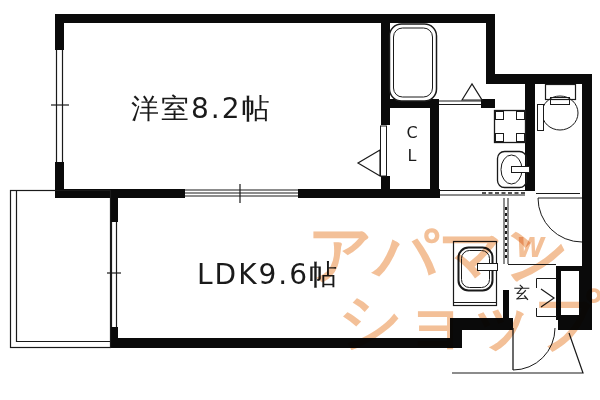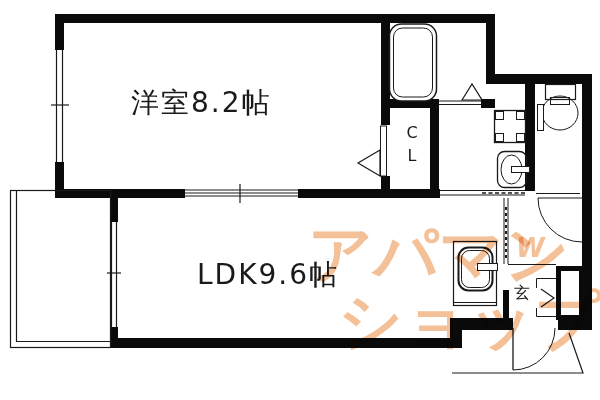--- a/index.html
+++ b/index.html
@@ -124,21 +124,21 @@
       <line x1="536.5" y1="316.5" x2="557" y2="316.5" stroke="#1a1a1a" stroke-width="1"></line>
       <line x1="536.5" y1="278.5" x2="536.5" y2="288" stroke="#1a1a1a" stroke-width="1"></line>
       <line x1="536.5" y1="308" x2="536.5" y2="316.5" stroke="#1a1a1a" stroke-width="1"></line>
       <polyline points="541,289 554,298 541,307" fill="none" stroke="#1a1a1a" stroke-width="1.2"></polyline>
       <line x1="513" y1="328" x2="513" y2="370" stroke="#1a1a1a" stroke-width="1.3"></line>
       <path d="M555,328 A42,42 0 0 1 513,370" fill="none" stroke="#1a1a1a" stroke-width="1"></path>
       <path d="M452,373 H583 L569,333" fill="none" stroke="#1a1a1a" stroke-width="1.2"></path>
     </g>
   </svg>
 
-  <div class="lbl lbl-room" style="left:131px;top:84px;">洋室8.2帖</div>
+  <div class="lbl lbl-room" style="left:131px;top:90px;">洋室8.2帖</div>
 
   <div class="lbl lbl-room" style="left:197px;top:256px;">LDK9.6帖</div>
 
   <div class="cl-col" style="position:absolute;left:400px;top:121px;width:24px;">
     <span>C</span>
     <span>L</span>
   </div>
 
   <div class="lbl lbl-small" style="left:514px;top:283px;">玄</div>
 

